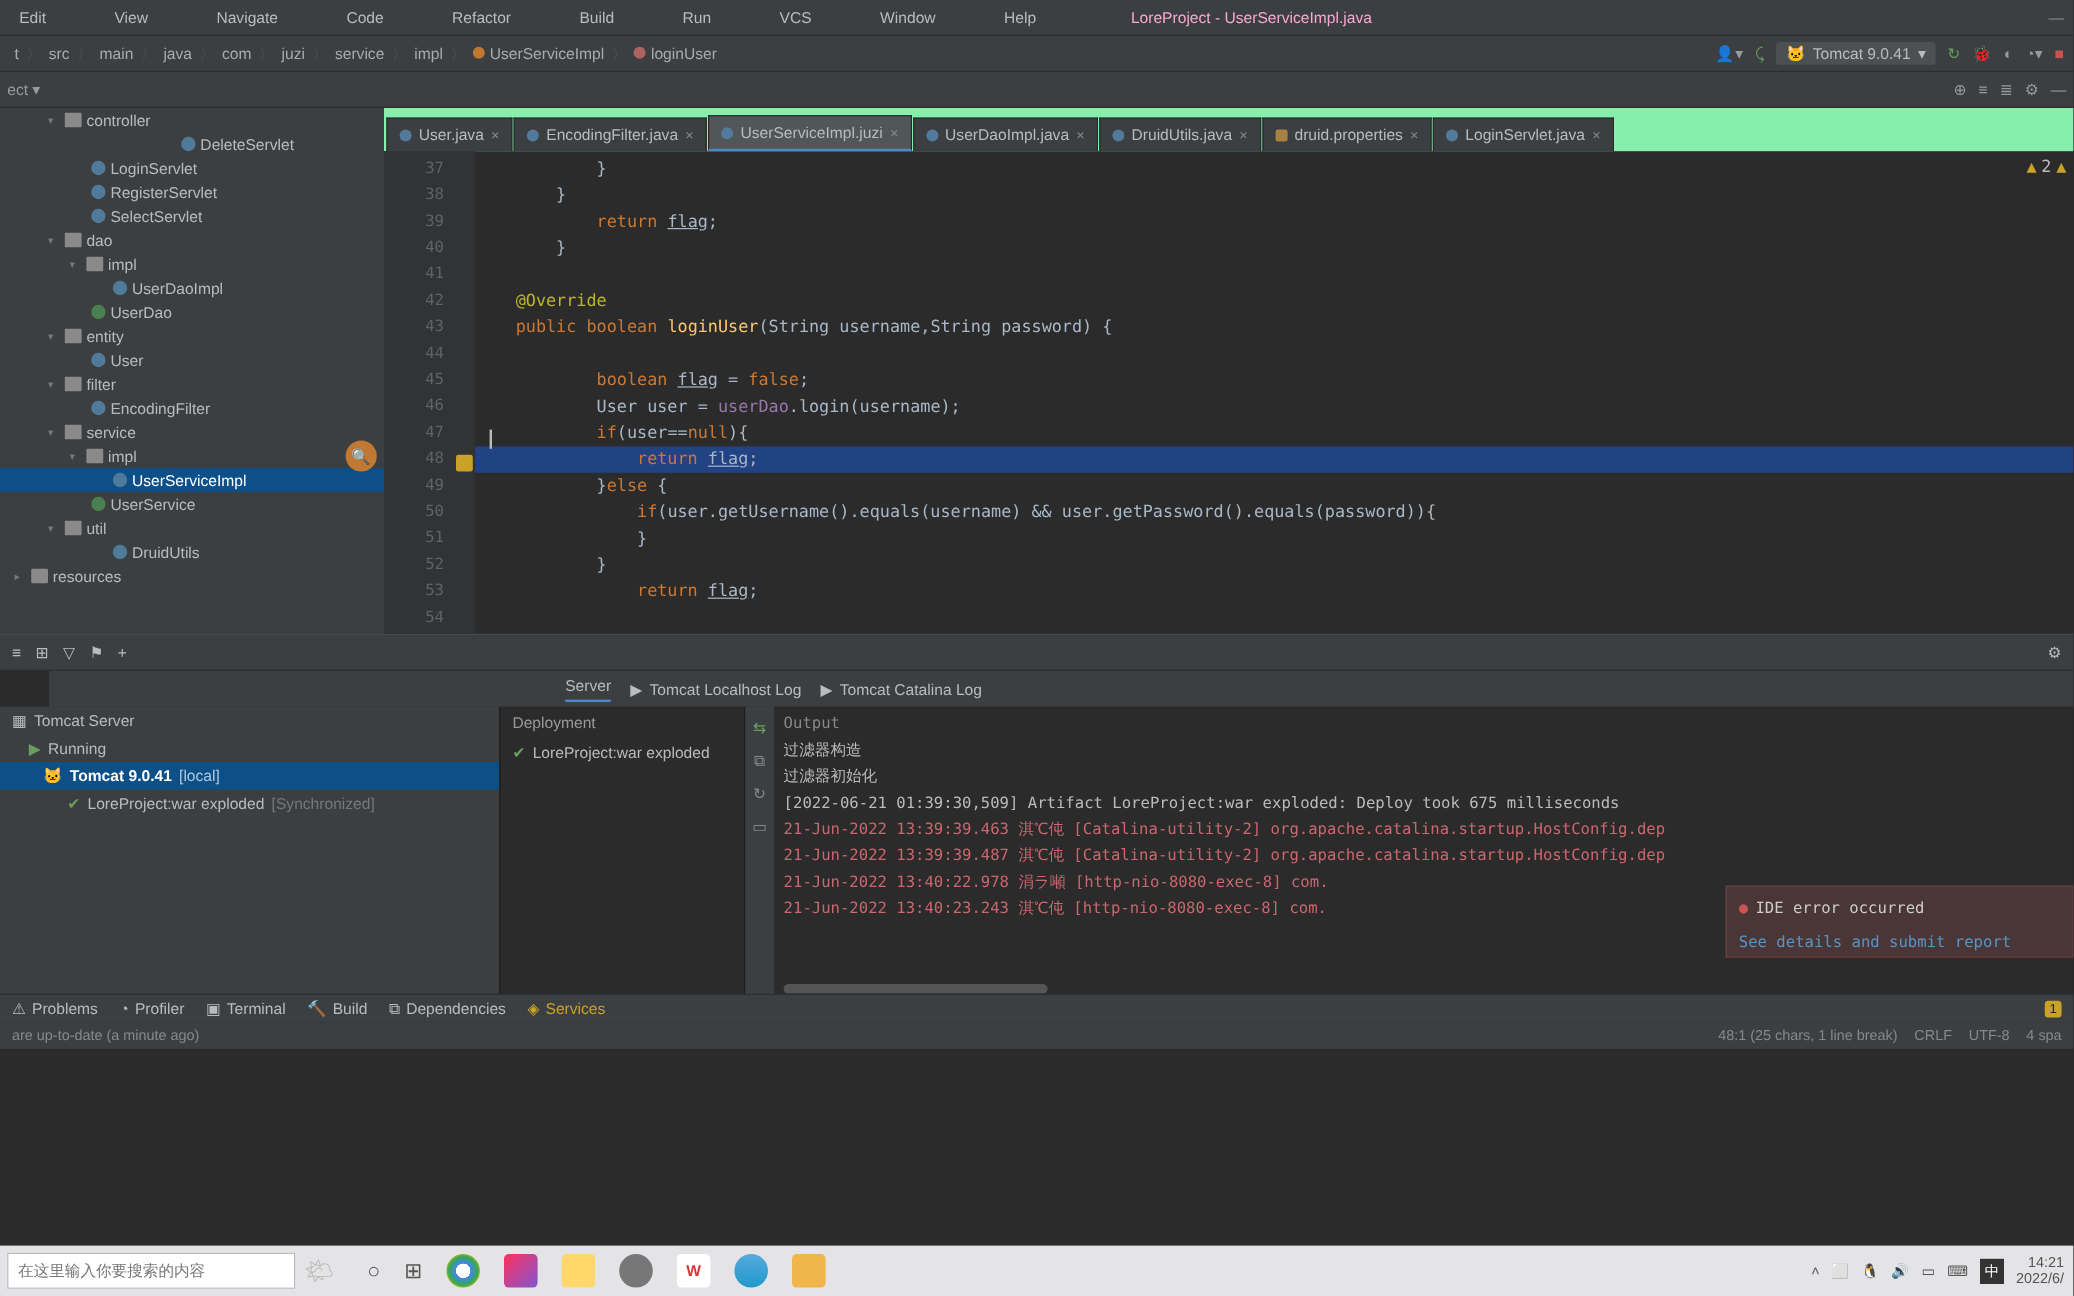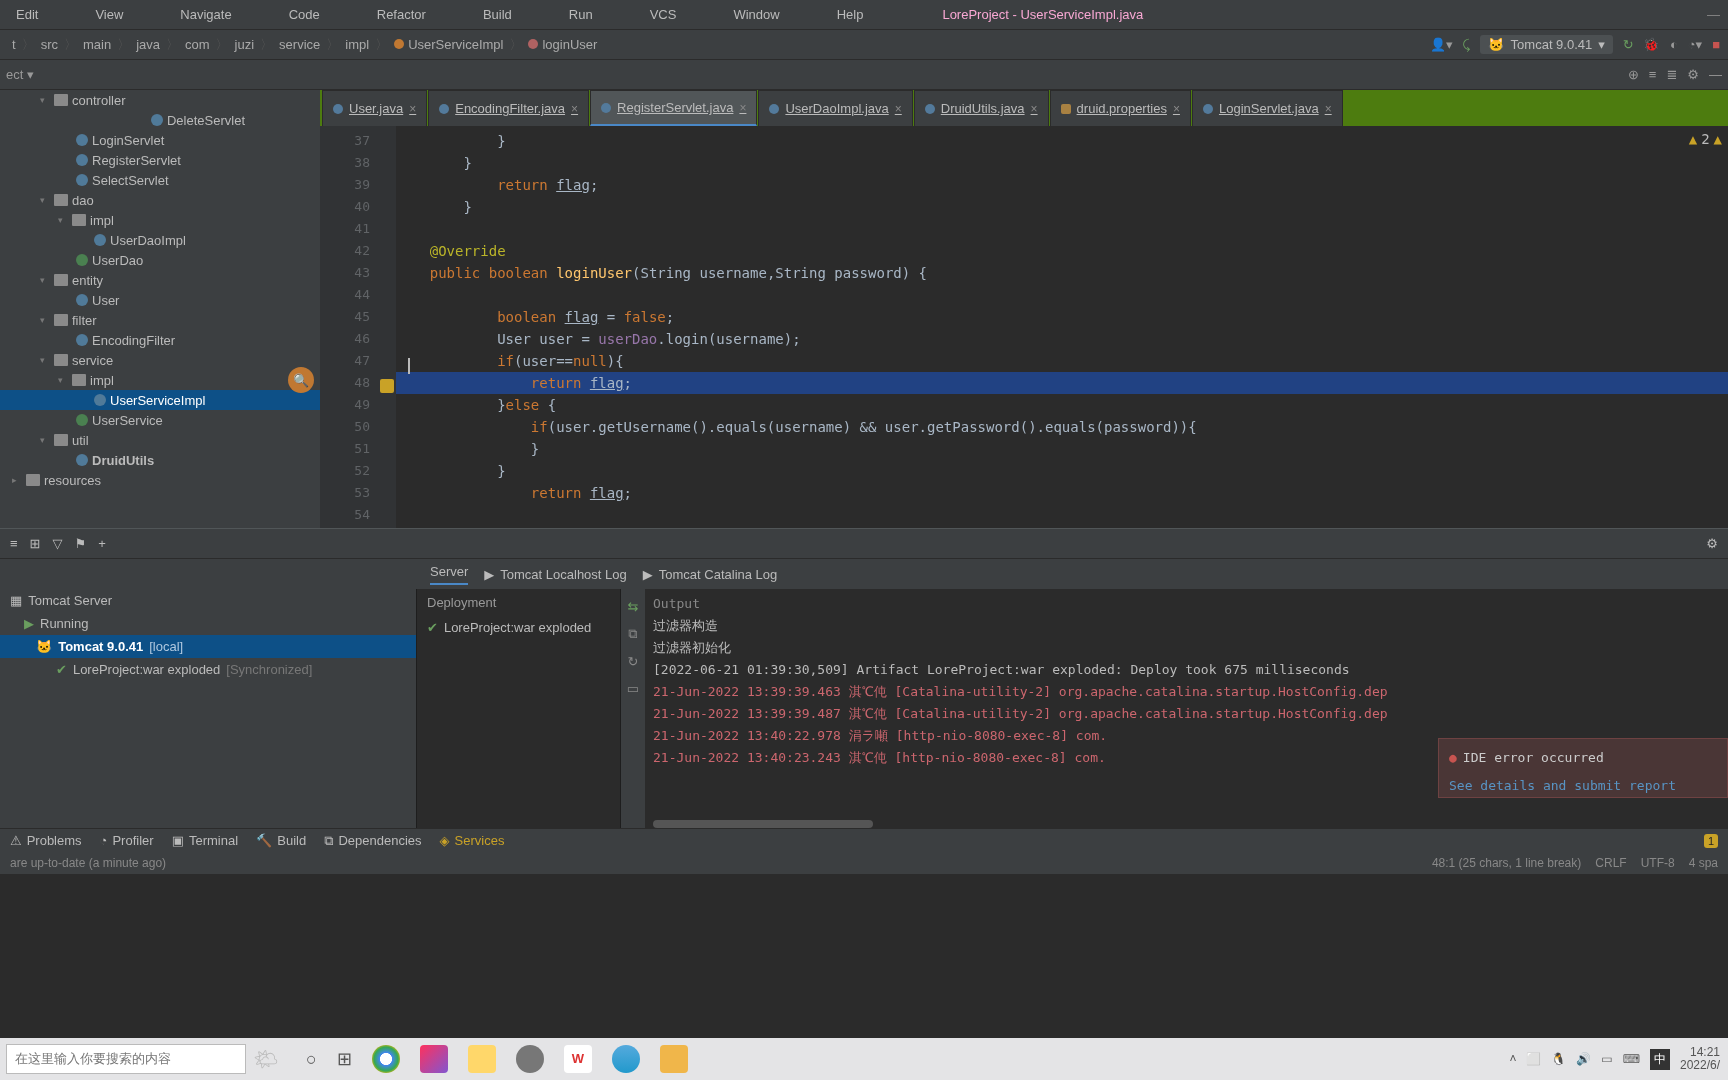--- a/index.html
+++ b/index.html
@@ -64,21 +64,21 @@
 .tree-row .folder-ic { width:14px; height:12px; background:#8a8a8a; margin:0 4px; border-radius:1px; display:inline-block;}
 .tree-row .class-ic { width:12px; height:12px; background:#507a99; border-radius:50%; margin:0 4px; display:inline-block;}
 .tree-row .iface-ic { width:12px; height:12px; background:#4a8050; border-radius:50%; margin:0 4px; display:inline-block;}
 .search-badge {
   width:26px; height:26px; background:#c07832; border-radius:50%; margin-left:auto; margin-right:6px;
   display:flex; align-items:center; justify-content:center; color:#fff;
 }
 
 .editor-side { flex:1; display:flex; flex-direction:column; background:#2b2b2b; }
 .editor-tabs {
-  height:36px; background:#4d7c0f; display:flex; padding-left:2px;text-decoration:underline;
+  height:36px; background:#86efac; display:flex; align-items:flex-end; padding-left:2px;
 }
 .editor-tabs .tab {
   background:#3c3f41; padding:6px 10px; display:flex; align-items:center; gap:6px;
   border:1px solid #2b2b2b; border-bottom:none; margin-right:1px;
 }
 .editor-tabs .tab.active { background:#515658; border-bottom:2px solid #4a88c7; }
 .editor-tabs .tab .dot { width:10px; height:10px; background:#537a9b; border-radius:50%; }
 .editor-tabs .tab .dot.prop { background:#a88142; border-radius:2px; }
 .editor-tabs .tab .close { color:#888; font-size:12px; }
 .editor-body { flex:1; display:flex; }
@@ -304,21 +304,21 @@
       </div>
     <div class="tree-row" style="padding-left:72px;">
         <span class="iface-ic"></span>
         <span>UserService</span>
       </div>
     <div class="tree-row" style="padding-left:40px;">
         <span class="chev">▾</span>
         <span class="folder-ic"></span>
         <span>util</span>
       </div>
-    <div class="tree-row" style="padding-left:72px;font-weight:bold;">
+    <div class="tree-row" style="padding-left:90px;">
         <span class="class-ic"></span>
         <span>DruidUtils</span>
       </div>
     <div class="tree-row" style="padding-left:12px;">
         <span class="chev">▸</span>
         <span class="folder-ic"></span>
         <span>resources</span>
       </div>
   </div>
 
@@ -329,21 +329,21 @@
           <span>User.java</span>
           <span class="close">×</span>
         </div>
       <div class="tab">
           <span class="dot"></span>
           <span>EncodingFilter.java</span>
           <span class="close">×</span>
         </div>
       <div class="tab active">
           <span class="dot"></span>
-          <span>RegisterServlet.java</span>
+          <span>UserServiceImpl.juzi</span>
           <span class="close">×</span>
         </div>
       <div class="tab">
           <span class="dot"></span>
           <span>UserDaoImpl.java</span>
           <span class="close">×</span>
         </div>
       <div class="tab">
           <span class="dot"></span>
           <span>DruidUtils.java</span>
@@ -417,21 +417,21 @@
   <div class="run-toolbar">
     <span>≡</span>
     <span>⊞</span>
     <span>▽</span>
     <span>⚑</span>
     <span>+</span>
     <div class="right">
       <span>⚙</span>
     </div>
   </div>
-  <div class="run-tabs-top" style="padding-left:430px;">
+  <div class="run-tabs-top" style="padding-left:430px;margin-left:41px;">
     <span class="t active">
         <span>Server</span>
       </span>
     <span class="t">
         <span>▶</span>
         <span>Tomcat Localhost Log</span>
       </span>
     <span class="t">
         <span>▶</span>
         <span>Tomcat Catalina Log</span>

